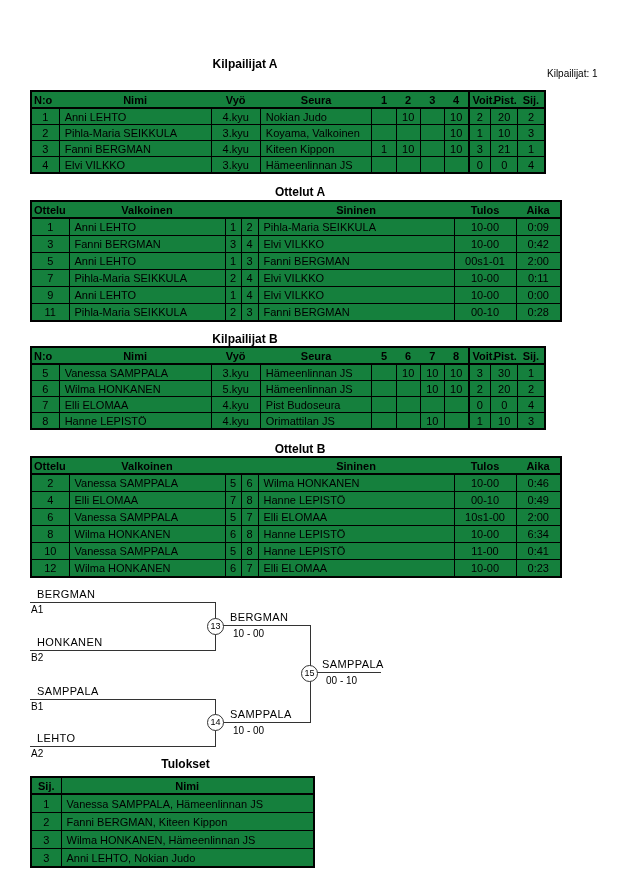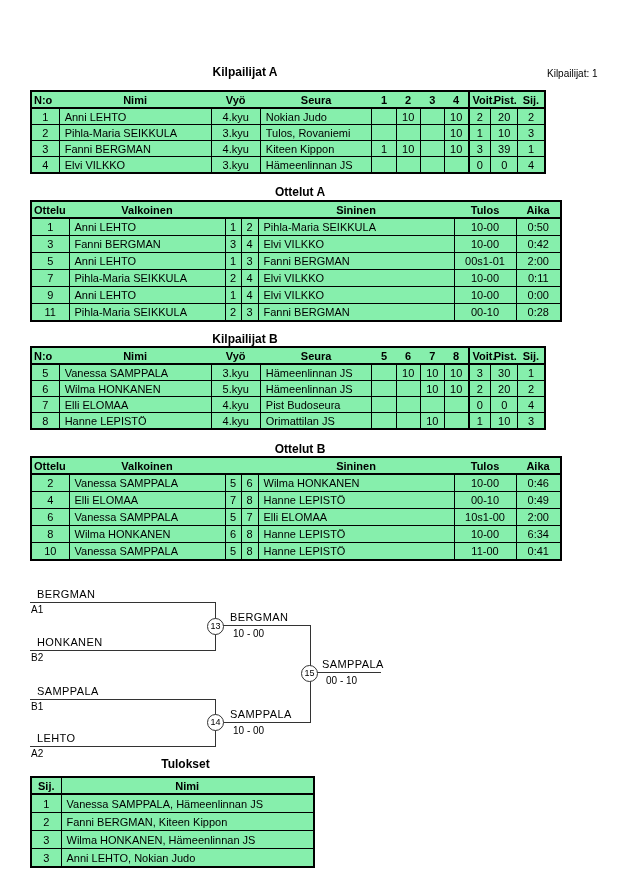--- a/index.html
+++ b/index.html
@@ -9,21 +9,21 @@
   }
   .abs { position:absolute; }
   .title {
     top:40px; left:0; width:630px; text-align:center;
     font-size:21px; font-weight:bold; white-space:pre;
   }
   .sec-heading { font-size:12px; font-weight:bold; text-align:center; }
   .count-label { top:68px; left:547px; font-size:10px; }
 
   table { position:absolute; border-collapse:collapse; table-layout:fixed;
-          font-size:11px; background:#86efac; border:2px solid #000;padding-left:20px; }
+          font-size:11px; background:#15803d; border:2px solid #000;padding-left:20px; }
   td { border:1px solid #000; padding:0 3px; overflow:hidden; white-space:nowrap; }
   th { border:none; border-bottom:2px solid #000; padding:0 3px;
        font-size:11px; font-weight:bold; white-space:nowrap; }
   .t-pool td, .t-pool th { height:15px; }
   .t-match td { height:16px; } .t-match th { height:15px; }
   .t-results td { height:17px; } .t-results th { height:15px; }
   .t-results th { border-left:1px solid #000; border-right:1px solid #000; }
   .grp { border-left:2px solid #000 !important; }
   .ctr { text-align:center; }
   .lft { text-align:left; padding-left:5px; }
@@ -37,21 +37,21 @@
     border-radius:50%; background:#fff; font-size:9px; line-height:15px;
     text-align:center; z-index:2; }
 </style>
 </head>
 <body>
 
 <div class="page">
 
   <div class="abs count-label">Kilpailijat: 1</div>
 
-  <div class="abs sec-heading" style="top:65px;left:30px;width:430px;">Kilpailijat A</div>
+  <div class="abs sec-heading" style="top:57px;left:30px;width:430px;">Kilpailijat A</div>
 
   <table class="t-pool" style="top:90px;left:30px;width:516px;">
     <colgroup>
         <col style="width:28px">
         <col style="width:151px">
         <col style="width:49px">
         <col style="width:111px">
         <col style="width:24px">
         <col style="width:24px">
         <col style="width:24px">
@@ -84,40 +84,40 @@
       <td class="ctr"></td>
       <td class="ctr">10</td>
       <td class="ctr grp">2</td>
       <td class="ctr">20</td>
       <td class="ctr">2</td>
     </tr>
     <tr>
       <td class="ctr">2</td>
       <td class="lft">Pihla-Maria SEIKKULA</td>
       <td class="ctr">3.kyu</td>
-      <td class="lft">Tulos, Rovaniemi</td>
+      <td class="lft">Koyama, Valkoinen</td>
       <td class="ctr"></td>
       <td class="ctr"></td>
       <td class="ctr"></td>
       <td class="ctr">10</td>
       <td class="ctr grp">1</td>
       <td class="ctr">10</td>
       <td class="ctr">3</td>
     </tr>
     <tr>
       <td class="ctr">3</td>
       <td class="lft">Fanni BERGMAN</td>
       <td class="ctr">4.kyu</td>
       <td class="lft">Kiteen Kippon</td>
       <td class="ctr">1</td>
       <td class="ctr">10</td>
       <td class="ctr"></td>
       <td class="ctr">10</td>
       <td class="ctr grp">3</td>
-      <td class="ctr">39</td>
+      <td class="ctr">21</td>
       <td class="ctr">1</td>
     </tr>
     <tr>
       <td class="ctr">4</td>
       <td class="lft">Elvi VILKKO</td>
       <td class="ctr">3.kyu</td>
       <td class="lft">Hämeenlinnan JS</td>
       <td class="ctr"></td>
       <td class="ctr"></td>
       <td class="ctr"></td>
@@ -151,21 +151,21 @@
       <th class="ctr">Tulos</th>
       <th class="ctr">Aika</th>
     </tr>
     <tr>
       <td class="ctr">1</td>
       <td class="lft">Anni LEHTO</td>
       <td class="ctr">1</td>
       <td class="ctr">2</td>
       <td class="lft">Pihla-Maria SEIKKULA</td>
       <td class="ctr">10-00</td>
-      <td class="ctr">0:50</td>
+      <td class="ctr">0:09</td>
     </tr>
     <tr>
       <td class="ctr">3</td>
       <td class="lft">Fanni BERGMAN</td>
       <td class="ctr">3</td>
       <td class="ctr">4</td>
       <td class="lft">Elvi VILKKO</td>
       <td class="ctr">10-00</td>
       <td class="ctr">0:42</td>
     </tr>
@@ -353,20 +353,29 @@
     </tr>
     <tr>
       <td class="ctr">10</td>
       <td class="lft">Vanessa SAMPPALA</td>
       <td class="ctr">5</td>
       <td class="ctr">8</td>
       <td class="lft">Hanne LEPISTÖ</td>
       <td class="ctr">11-00</td>
       <td class="ctr">0:41</td>
     </tr>
+    <tr>
+      <td class="ctr">12</td>
+      <td class="lft">Wilma HONKANEN</td>
+      <td class="ctr">6</td>
+      <td class="ctr">7</td>
+      <td class="lft">Elli ELOMAA</td>
+      <td class="ctr">10-00</td>
+      <td class="ctr">0:23</td>
+    </tr>
   </tbody>
     </table>
 
   <div class="abs" style="top:580px;left:0;width:630px;height:180px;">
     <div class="bk-name" style="left:37px;top:8px;">BERGMAN</div>
     <div class="bk-seed" style="left:31px;top:24px;">A1</div>
     <div class="bk-line" style="left:30px;top:22px;width:186px;height:1px;"></div>
 
     <div class="bk-name" style="left:37px;top:56px;">HONKANEN</div>
     <div class="bk-seed" style="left:31px;top:72px;">B2</div>

